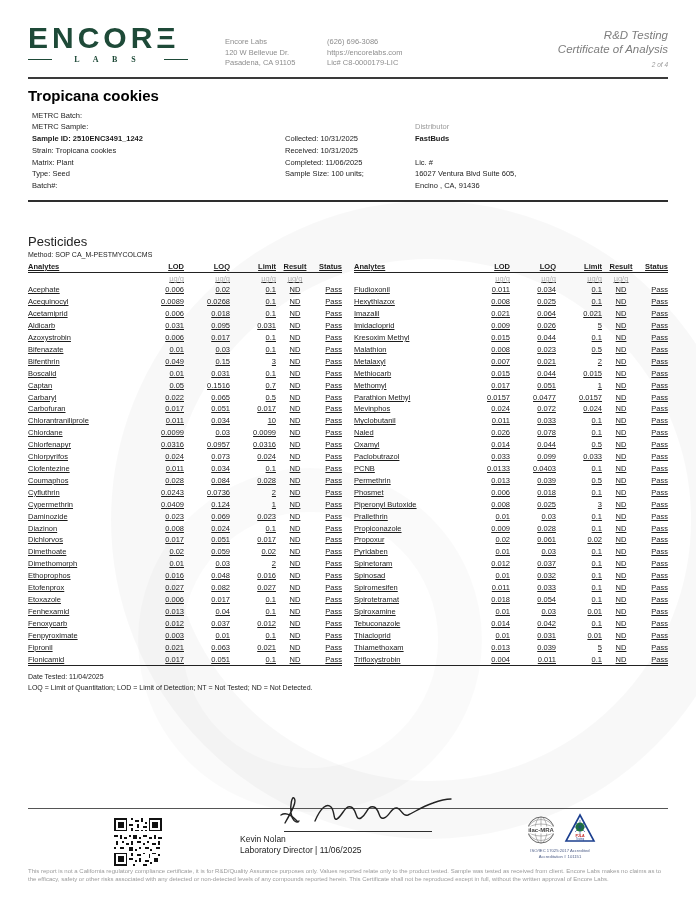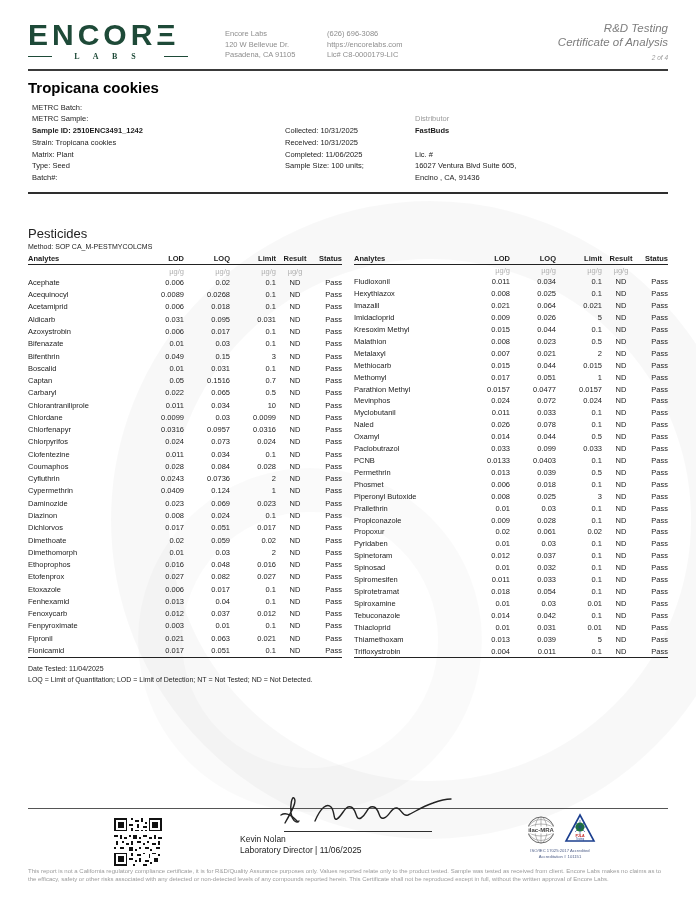--- a/index.html
+++ b/index.html
@@ -5,21 +5,21 @@
   html,body{margin:0;padding:0;background:#e8e8e8;}
   .page{
     position:relative; width:696px; height:900px; margin:0 auto;
     background:#ffffff; overflow:hidden;
     font-family:"Liberation Sans", sans-serif; color:#1c1c1c;
   }
   .content{position:relative; padding:0 28px; z-index:2;}
   
   .watermark{position:absolute; left:0; top:0; z-index:1; pointer-events:none;}
   
-  .header{display:flex; align-items:flex-end; padding-top:10px;}
+  .header{display:flex; align-items:center; padding-top:18px;}
   .logo{width:175px;}
   .logo-brand{
     color:#1e4a38; font-weight:700; font-size:30px; letter-spacing:4px;
     line-height:30px; white-space:nowrap;
   }
   .logo-sub{
     display:flex; align-items:center; gap:22px; color:#1e4a38;
     font-size:8px; font-weight:700; letter-spacing:6px; margin-top:2px; width:160px;font-family:Liberation Serif, serif;
   }
   .logo-sub .rule{flex:1; border-top:1.5px solid #1e4a38; height:0;}
@@ -35,21 +35,21 @@
   .info{position:relative; font-size:7.5px; line-height:11.8px; height:86px;}
   .info .col-left{position:absolute; left:4px; top:0;}
   .info .col-mid{position:absolute; left:257px; top:23.6px;}
   .info .col-right{position:absolute; left:387px; top:11.8px;}
   .bold{font-weight:700;}
   .gray{color:#9a9a9a;}
   .rule-thick{border:none; border-top:2.5px solid #2e2e2e; margin:4px 0 0 0;}
   
   .section-title{font-size:13px; margin-top:32px; color:#222;}
   .method{font-size:7px; margin-top:2px; color:#222;}
-  .tables{display:flex; gap:12px; margin-top:3px;}
+  .tables{display:flex; gap:12px; margin-top:3px;text-decoration:underline;}
   table{border-collapse:collapse; table-layout:fixed; width:314px;}
   th,td{padding:0; font-size:7.5px; line-height:11.9px; white-space:nowrap; overflow:hidden;}
   thead th{font-weight:700; border-bottom:1.5px solid #222; text-align:right;}
   thead th.c-name{text-align:left;}
   thead th.c-res{text-align:center;}
   tbody{border-bottom:1.5px solid #222;}
   .c-name{width:110px; text-align:left;}
   .c-num{width:46px; text-align:right;}
   .c-res{width:38px; text-align:center;}
   .c-status{width:28px; text-align:right;}
@@ -232,20 +232,28 @@
               <td class="c-num">0.1516</td>
               <td class="c-num">0.7</td>
               <td class="c-res">ND</td>
               <td class="c-status">Pass</td>
             </tr>
             <tr>
               <td class="c-name">Carbaryl</td>
               <td class="c-num">0.022</td>
               <td class="c-num">0.065</td>
               <td class="c-num">0.5</td>
+              <td class="c-res">ND</td>
+              <td class="c-status">Pass</td>
+            </tr>
+            <tr>
+              <td class="c-name">Carbofuran</td>
+              <td class="c-num">0.017</td>
+              <td class="c-num">0.051</td>
+              <td class="c-num">0.017</td>
               <td class="c-res">ND</td>
               <td class="c-status">Pass</td>
             </tr>
             <tr>
               <td class="c-name">Chlorantraniliprole</td>
               <td class="c-num">0.011</td>
               <td class="c-num">0.034</td>
               <td class="c-num">10</td>
               <td class="c-res">ND</td>
               <td class="c-status">Pass</td>

